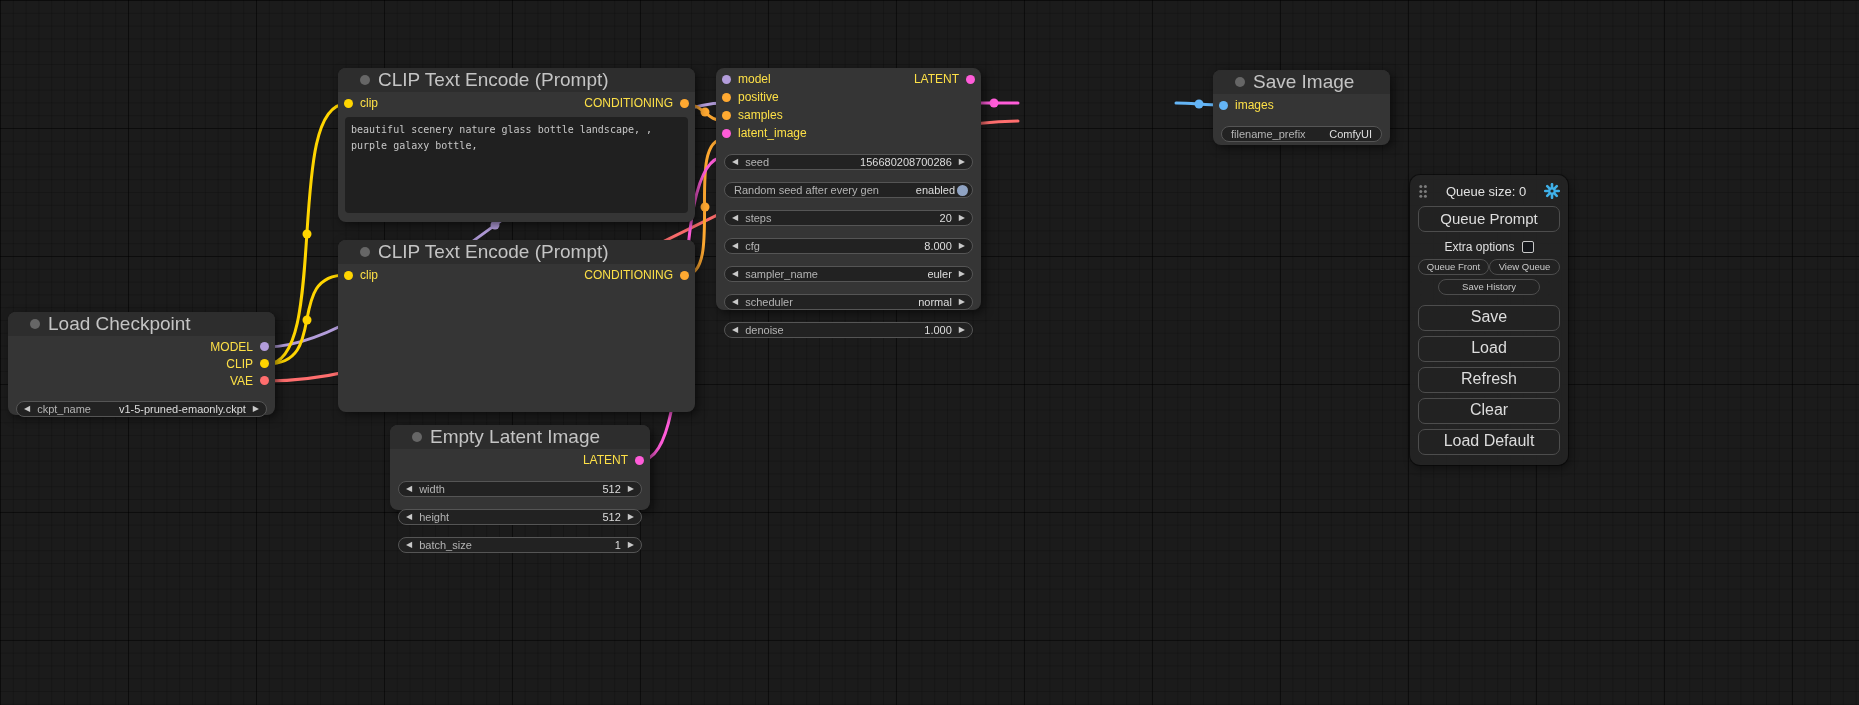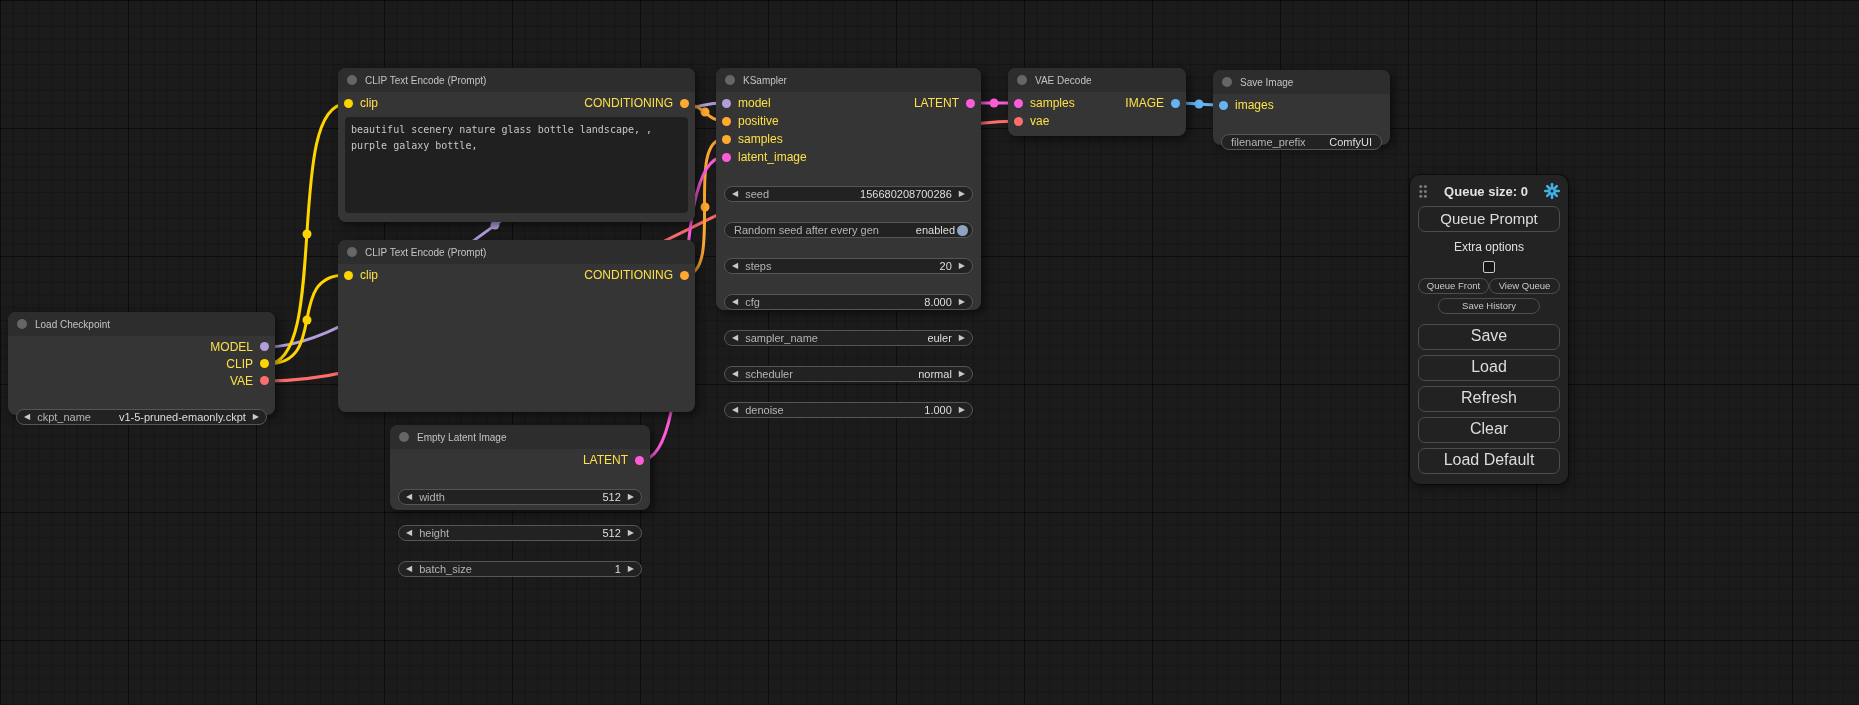--- a/index.html
+++ b/index.html
@@ -13,58 +13,58 @@
       linear-gradient(rgba(0,0,0,0.18) 1px, transparent 1px),
       linear-gradient(90deg, rgba(0,0,0,0.18) 1px, transparent 1px);
     background-size:128px 128px,128px 128px,12.8px 12.8px,12.8px 12.8px;
   }
   svg.links { position:absolute; left:0; top:0; z-index:1; }
   svg.links path { fill:none; stroke-width:3; stroke-linecap:round; }
 
   .node { position:absolute; z-index:2; background:#353535; border-radius:8px;
           box-shadow:3px 3px 10px rgba(0,0,0,.55); color:#c8c8c8; }
   .ntitle { height:24px; background:#2d2d2d; border-radius:8px 8px 0 0; display:flex;
-            align-items:center; gap:8px; padding:0 9px; font-size:10px; color:#c4c4c4; }
+            align-items:center; gap:8px; padding:0 22px; font-size:19px; color:#c4c4c4; }
   .tdot { width:10px; height:10px; border-radius:50%; background:#666; flex:none; }
   .nbody { padding-top:2px; }
   .srow { display:flex; align-items:center; height:18px; padding:0 6px; gap:7px;
           font-size:12px; color:#fde047; }
   .srow.out { justify-content:flex-end; }
   .srow.both { justify-content:space-between; }
   .in-group,.out-group { display:flex; align-items:center; gap:7px; }
   .srow17 { height:17px; }
   .sdot { width:9px; height:9px; border-radius:50%; flex:none; }
   .c-model{background:#b39ddb} .c-clip{background:#ffd500} .c-vae{background:#ff6e6e}
   .c-cond{background:#ffa931} .c-latent{background:#ff5cd9} .c-image{background:#64b5f6}
 
-  .widget { display:flex; align-items:center; height:16px; margin:20px 8px; padding:0 7px;
+  .widget { display:flex; align-items:center; height:16px; margin:12px 8px; padding:0 7px;
             background:#222; border:1px solid #555; border-radius:8px; font-size:11px; }
   .widget .arr { font-size:8px; color:#c9c9c9; line-height:1; flex:none; }
   .widget .wl { margin-left:7px; color:#b4b4b4; white-space:nowrap; }
   .widget .wv { margin-left:auto; margin-right:7px; color:#dedede; white-space:nowrap; }
   .widget.noarr .wl { margin-left:2px; }
   .widget.noarr .wv { margin-right:2px; }
   .knob { width:11px; height:11px; border-radius:50%; background:#8fa3c3; flex:none; margin-right:-3px; }
 
   .ptext { display:block; margin:5px 7px; width:calc(100% - 14px); background:#202020;
            border:none; border-radius:4px; color:#c6c6c6; outline:none;
            font-family:"DejaVu Sans Mono",monospace; font-size:10px; line-height:1.55;
            padding:5px 6px; resize:none; overflow:hidden; }
 
   .qpanel { position:absolute; left:1410px; top:175px; width:158px; z-index:3;
             background:rgba(35,35,35,0.96); border-radius:10px; padding:6px 8px 10px;
             box-shadow:0 0 0 1px rgba(0,0,0,.45), 2px 3px 9px rgba(0,0,0,.45); color:#ddd; }
   .qhead { display:flex; align-items:center; height:20px; gap:4px; }
-  .qtitle { flex:1; text-align:center; font-size:13px; color:#e2e2e2;font-weight:bold; }
+  .qtitle { flex:1; text-align:center; font-size:13px; color:#e2e2e2; }
   .btn { display:block; width:100%; background:#222; border:1px solid #4d4d4d;
          border-radius:7px; color:#ddd; font-family:inherit; cursor:pointer; }
   .btn.queue { font-size:15px; padding:3px 0 4px; margin-top:5px;text-align:center; }
   .btn.big { font-size:16px; padding:2px 16px 4px; margin-top:5px; }
   .extra { display:flex; align-items:center; justify-content:center; gap:7px;
-           margin:8px 0 5px; font-size:12px; color:#e0e0e0;flex-direction:column; }
+           margin:8px 0 5px; font-size:12px; color:#e0e0e0; }
   .chk { width:12px; height:12px; border:1px solid #c9c9c9; border-radius:2px;
          background:#14161a; flex:none; }
   .minirow { display:flex; }
   .btn.mini { font-size:9.5px; padding:1px 0 2px; border-radius:9px; color:#c9c9c9; flex:1; }
   .vh-wrap { display:flex; justify-content:center; margin-top:4px; margin-bottom:10px; }
   .btn.mini.vh { width:72%; flex:none; }
 </style>
 </head>
 <body>
 
@@ -182,24 +182,20 @@
       <div class="widget">
         <span class="arr">◀</span>
         <span class="wl">batch_size</span>
         <span class="wv">1</span>
         <span class="arr">▶</span>
       </div>
     </div>
   </div>
 
   <div class="node" style="left:716px;top:68px;width:265px;height:242px">
-    <div class="ntitle">
-      <span class="tdot"></span>
-      <span>KSampler</span>
-    </div>
     <div class="nbody">
       <div class="srow both">
         <span class="in-group">
           <span class="sdot c-model"></span>
           <span>model</span>
         </span>
         <span class="out-group">
           <span>LATENT</span>
           <span class="sdot c-latent"></span>
         </span>
@@ -254,42 +250,20 @@
       </div>
       <div class="widget">
         <span class="arr">◀</span>
         <span class="wl">denoise</span>
         <span class="wv">1.000</span>
         <span class="arr">▶</span>
       </div>
     </div>
   </div>
 
-  <div class="node" style="left:1008px;top:68px;width:178px;height:68px">
-    <div class="ntitle">
-      <span class="tdot"></span>
-      <span>VAE Decode</span>
-    </div>
-    <div class="nbody">
-      <div class="srow both">
-        <span class="in-group">
-          <span class="sdot c-latent"></span>
-          <span>samples</span>
-        </span>
-        <span class="out-group">
-          <span>IMAGE</span>
-          <span class="sdot c-image"></span>
-        </span>
-      </div>
-      <div class="srow">
-        <span class="sdot c-vae"></span>
-        <span>vae</span>
-      </div>
-    </div>
-  </div>
 
   <div class="node" style="left:1213px;top:70px;width:177px;height:75px">
     <div class="ntitle">
       <span class="tdot"></span>
       <span>Save Image</span>
     </div>
     <div class="nbody">
       <div class="srow">
         <span class="sdot c-image"></span>
         <span>images</span>

